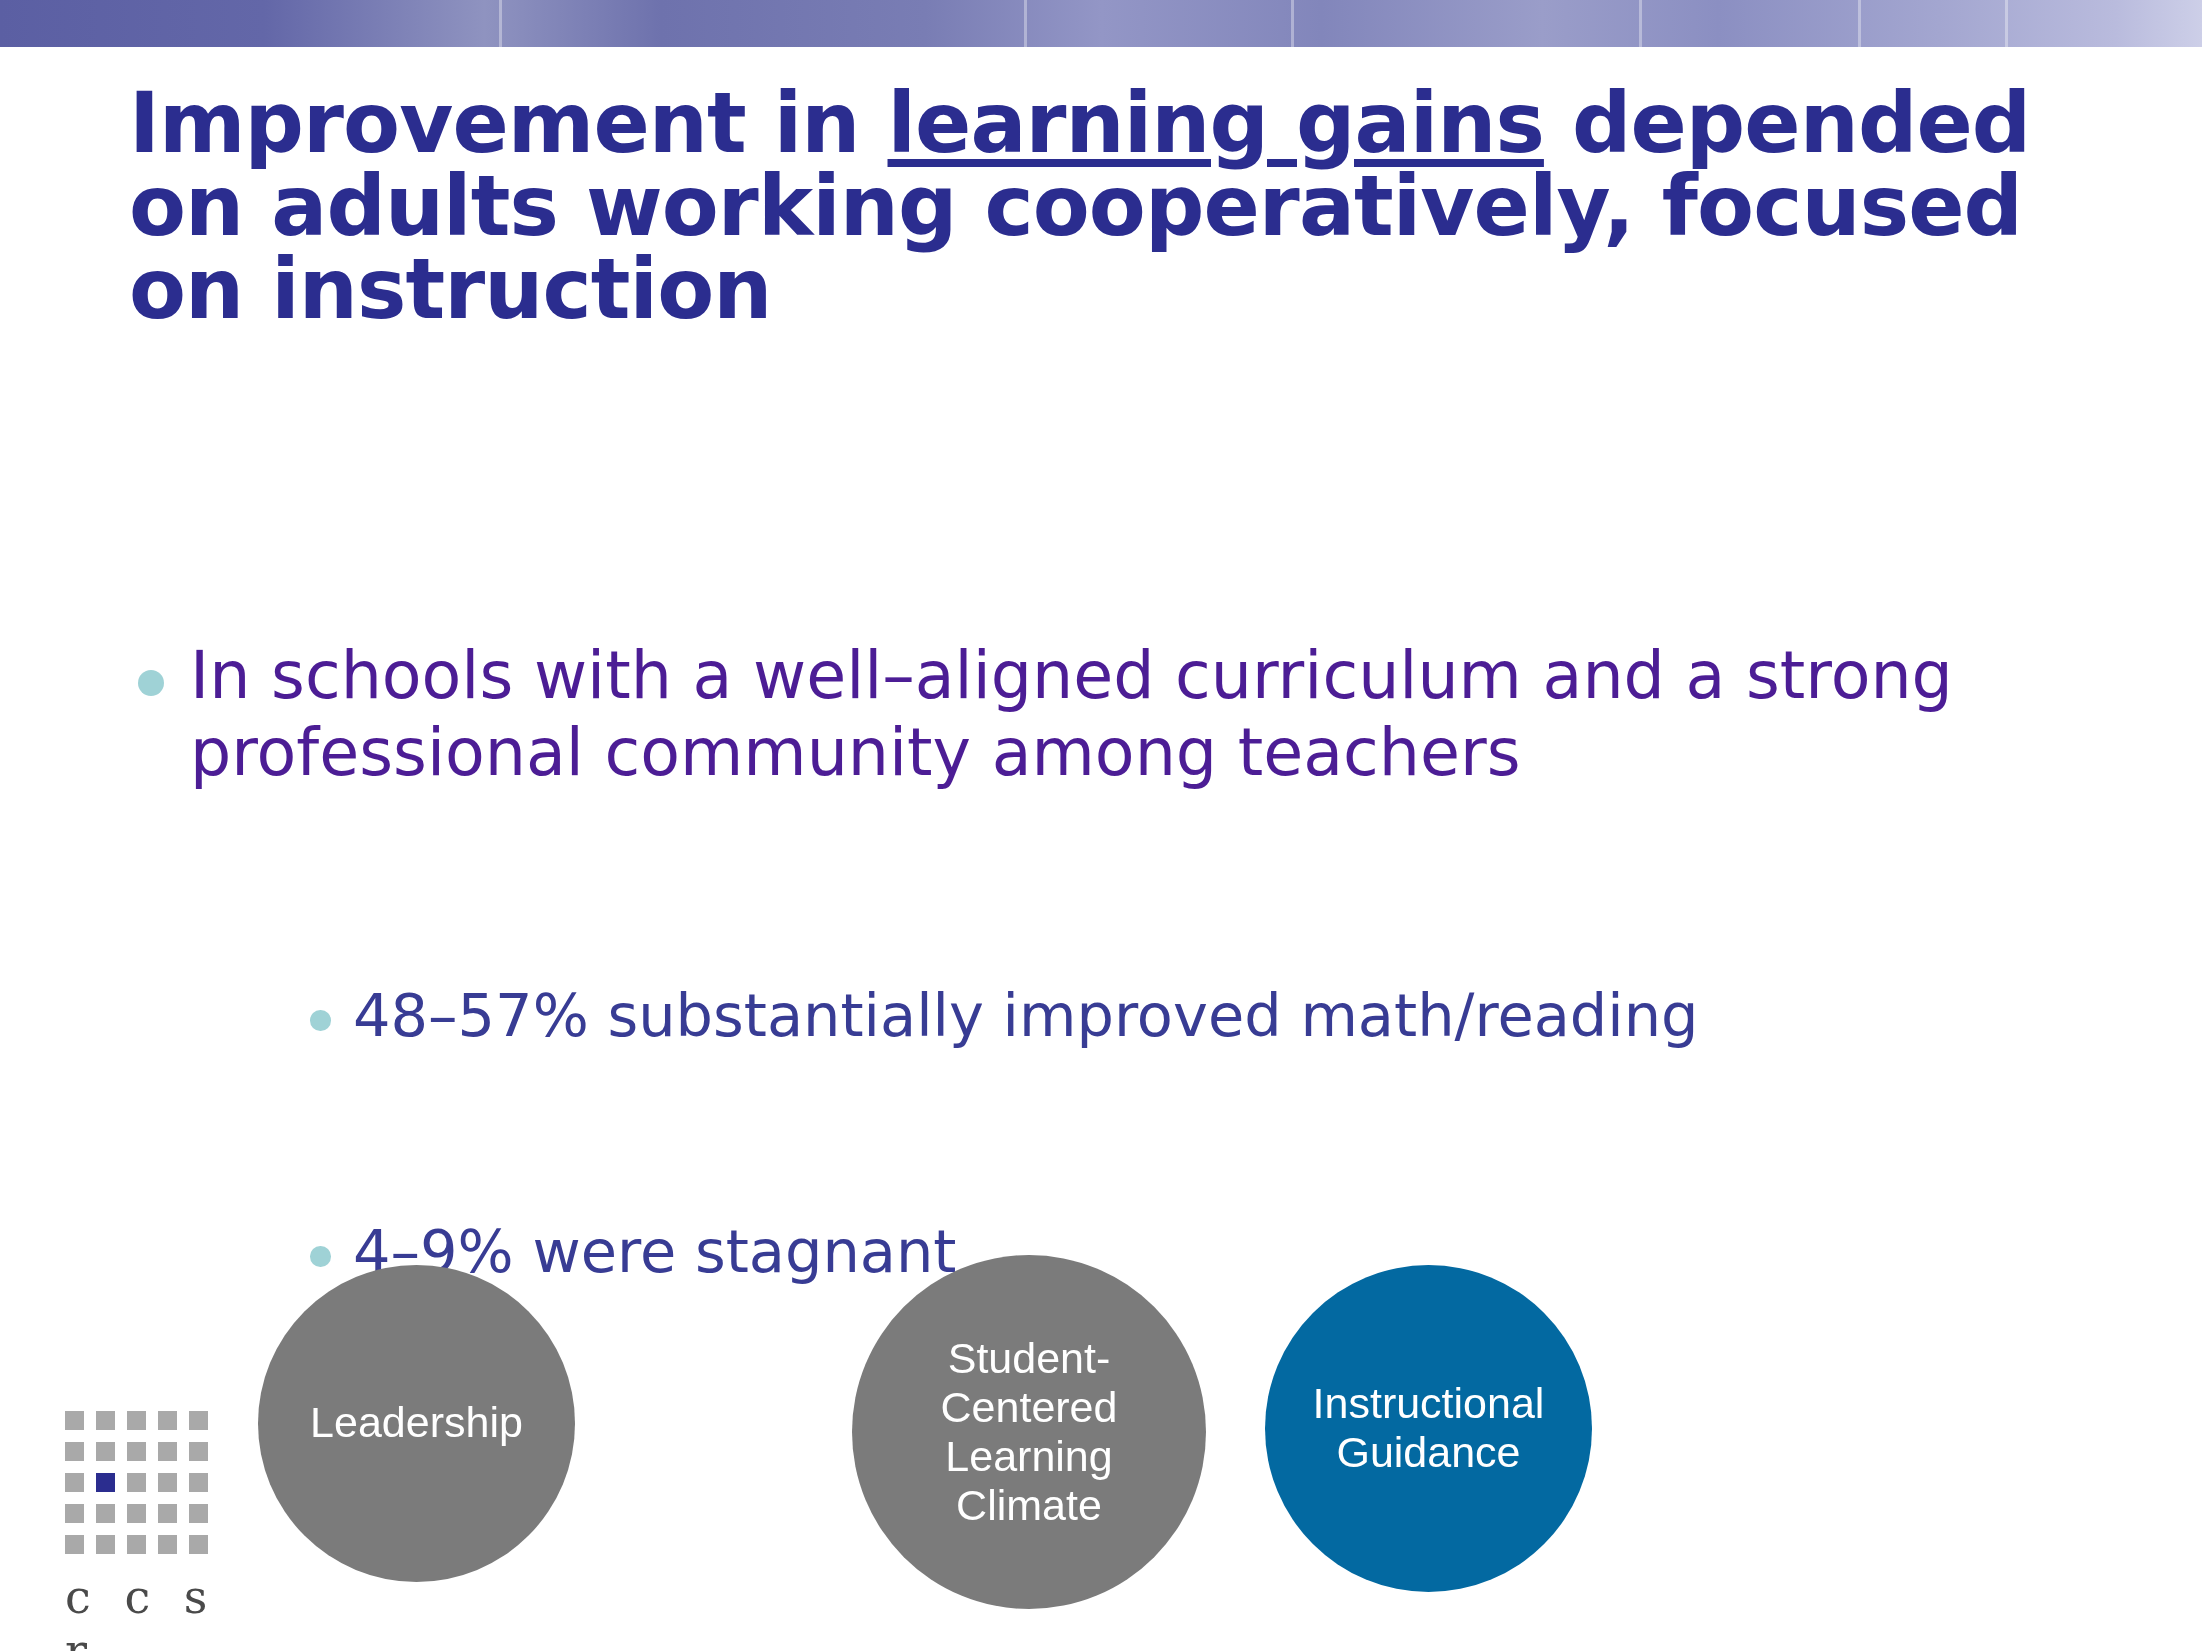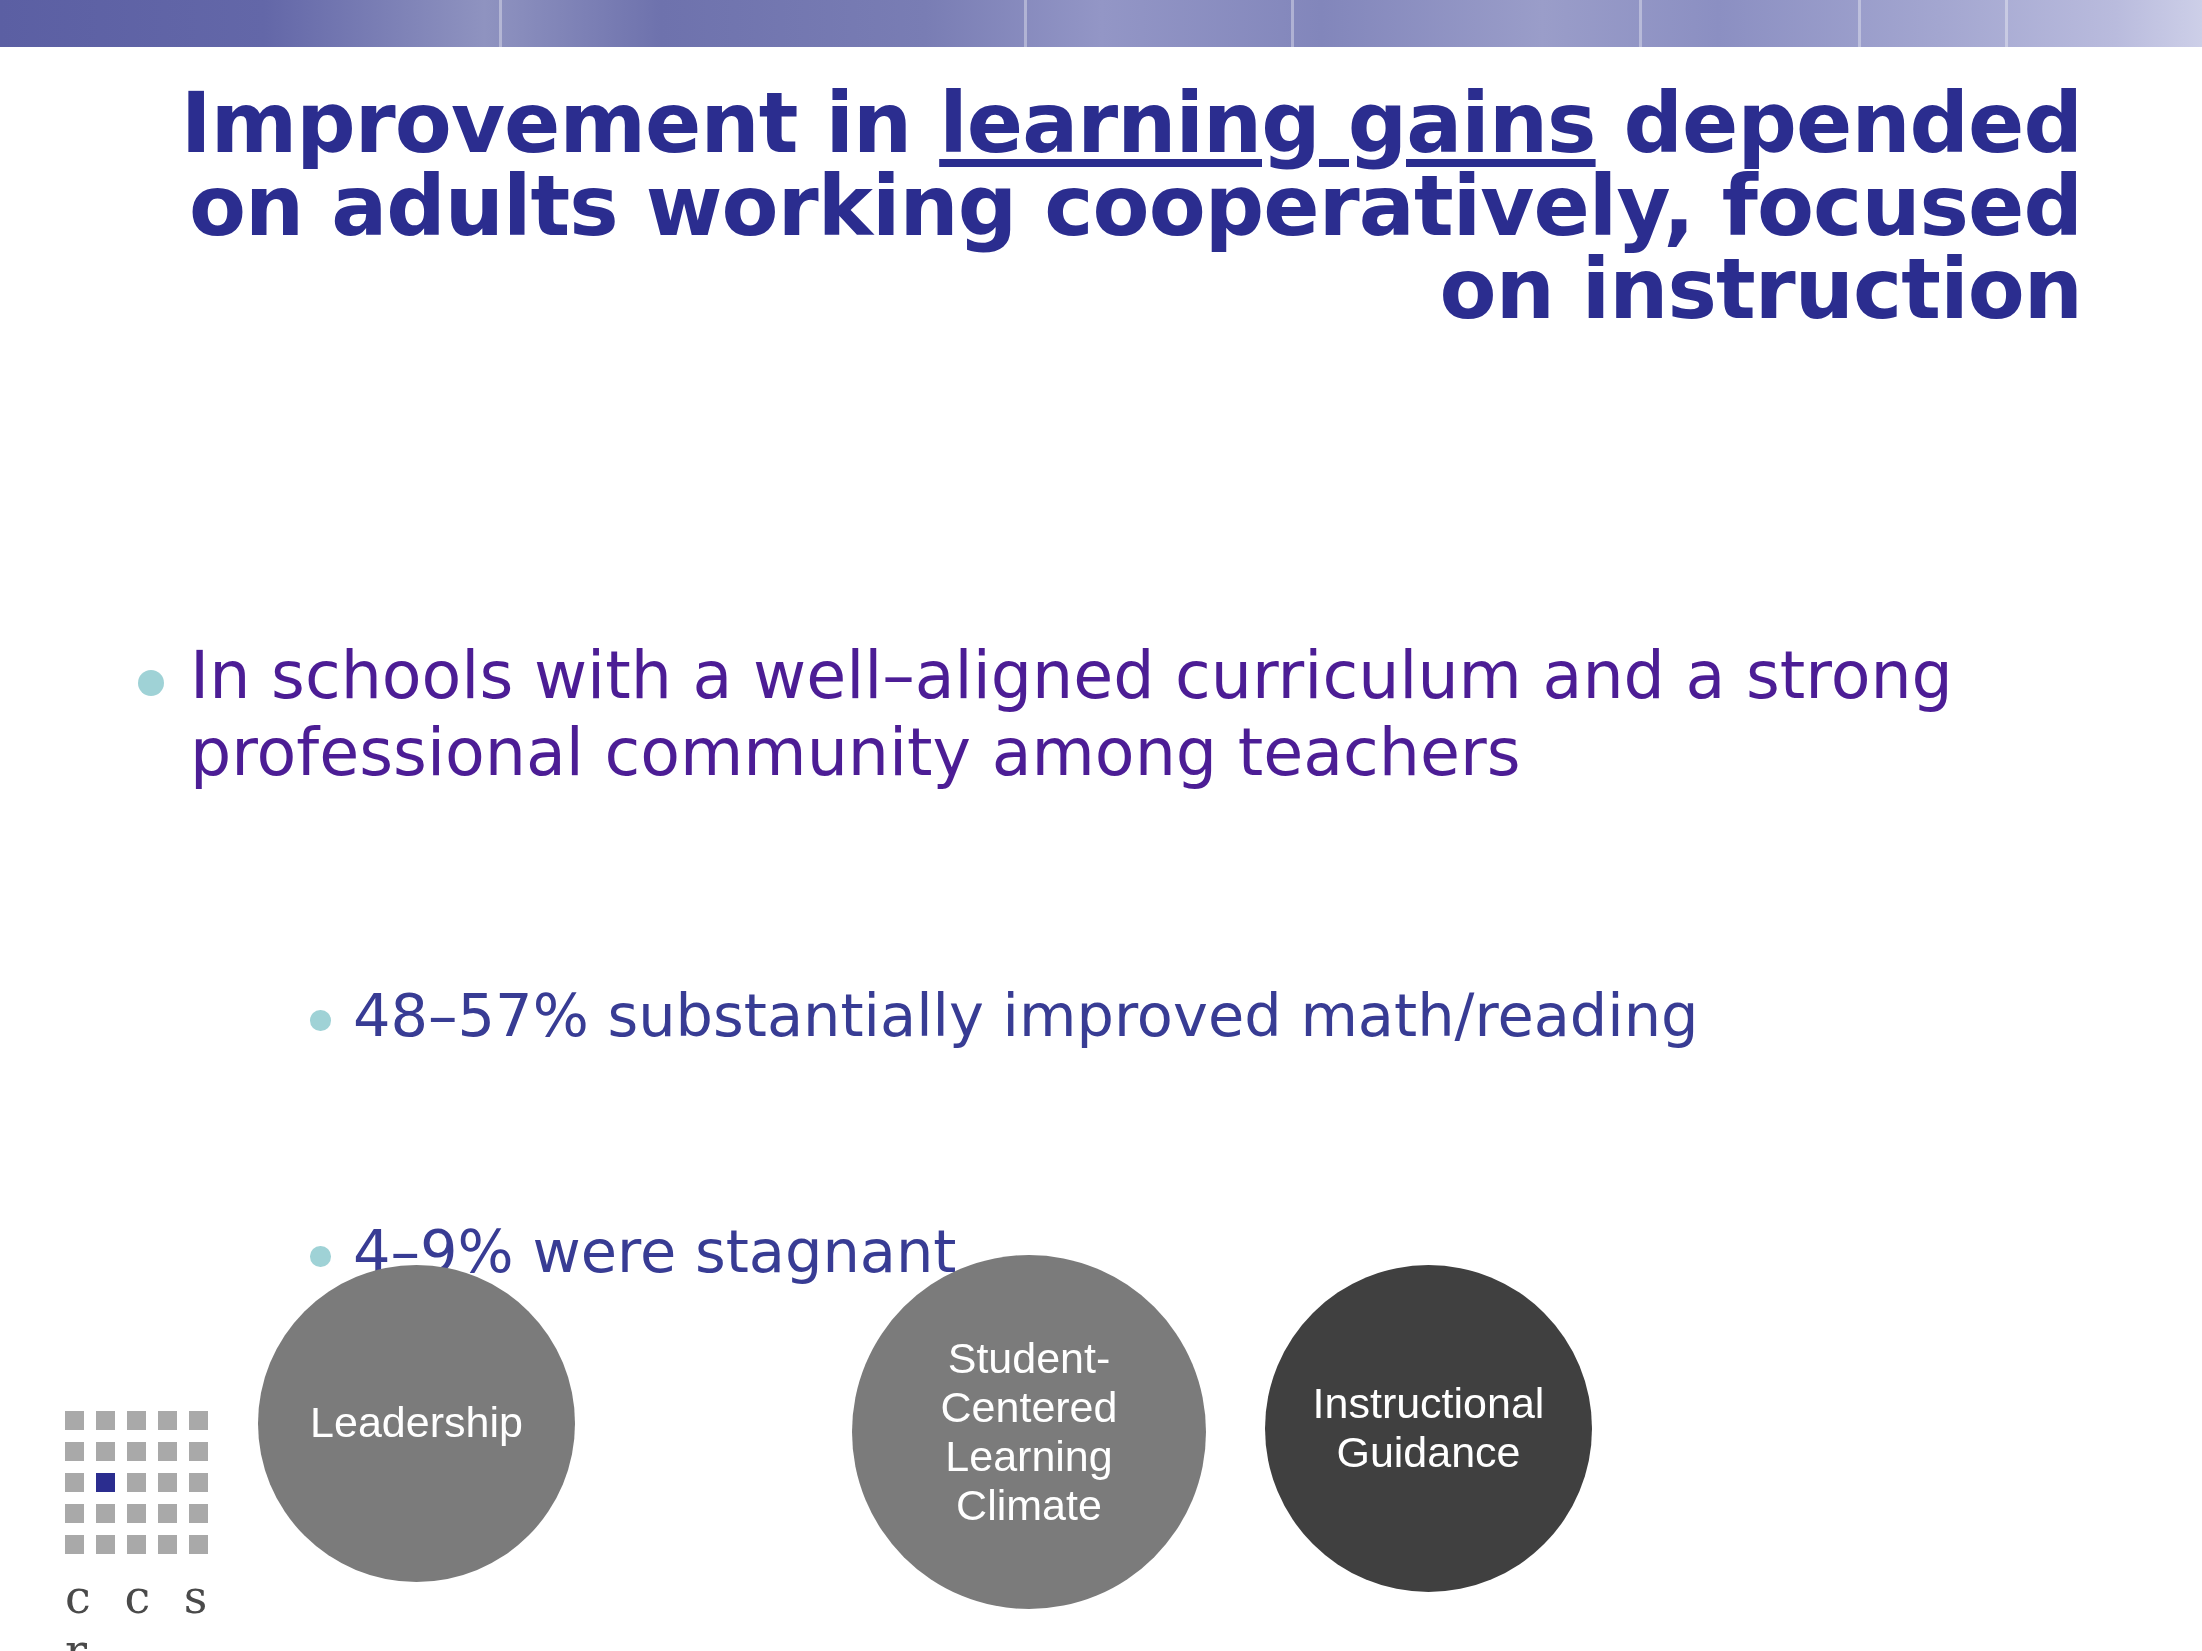--- a/index.html
+++ b/index.html
@@ -43,21 +43,21 @@
     height: 47px;
     background: rgba(255,255,255,0.35);
   }
 
   
   .title {
     position: absolute;
     top: 82px;
     left: 129px;
     width: 1953px;
-    text-align: right;
+    text-align: left;
     color: #2b2d8f;
     font-size: 83px;
     font-weight: bold;
     line-height: 1.0;
     letter-spacing: -0.9px;
   }
   .title .u {
     text-decoration: underline;
     text-underline-offset: 6.9px;
   }
@@ -157,21 +157,21 @@
     justify-content: center;
     text-align: center;
     color: #ffffff;
     font-size: 43px;
     line-height: 1.14;
     font-family: "Liberation Sans", sans-serif;
     padding: 0 15.5px;
     box-sizing: border-box;
   }
   .c-grey { background: #7b7b7b; }
-  .c-green { background: #404040; }
+  .c-green { background: #0369a1; }
 
   .c1 { left: 0px;    top: 21.5px;  width: 317px; height: 317px; }
   .c2 { left: 248px;  top: 13px;  width: 337px; height: 337px; }
   .c3 { left: 594px;  top: 12px;   width: 354px; height: 354px; }
   .c4 { left: 1007px; top: 21.5px;  width: 327px; height: 327px; }
   .c5 { left: 1394px; top: 8.6px;  width: 344px; height: 344px; }
 </style>
 </head>
 <body>
 

